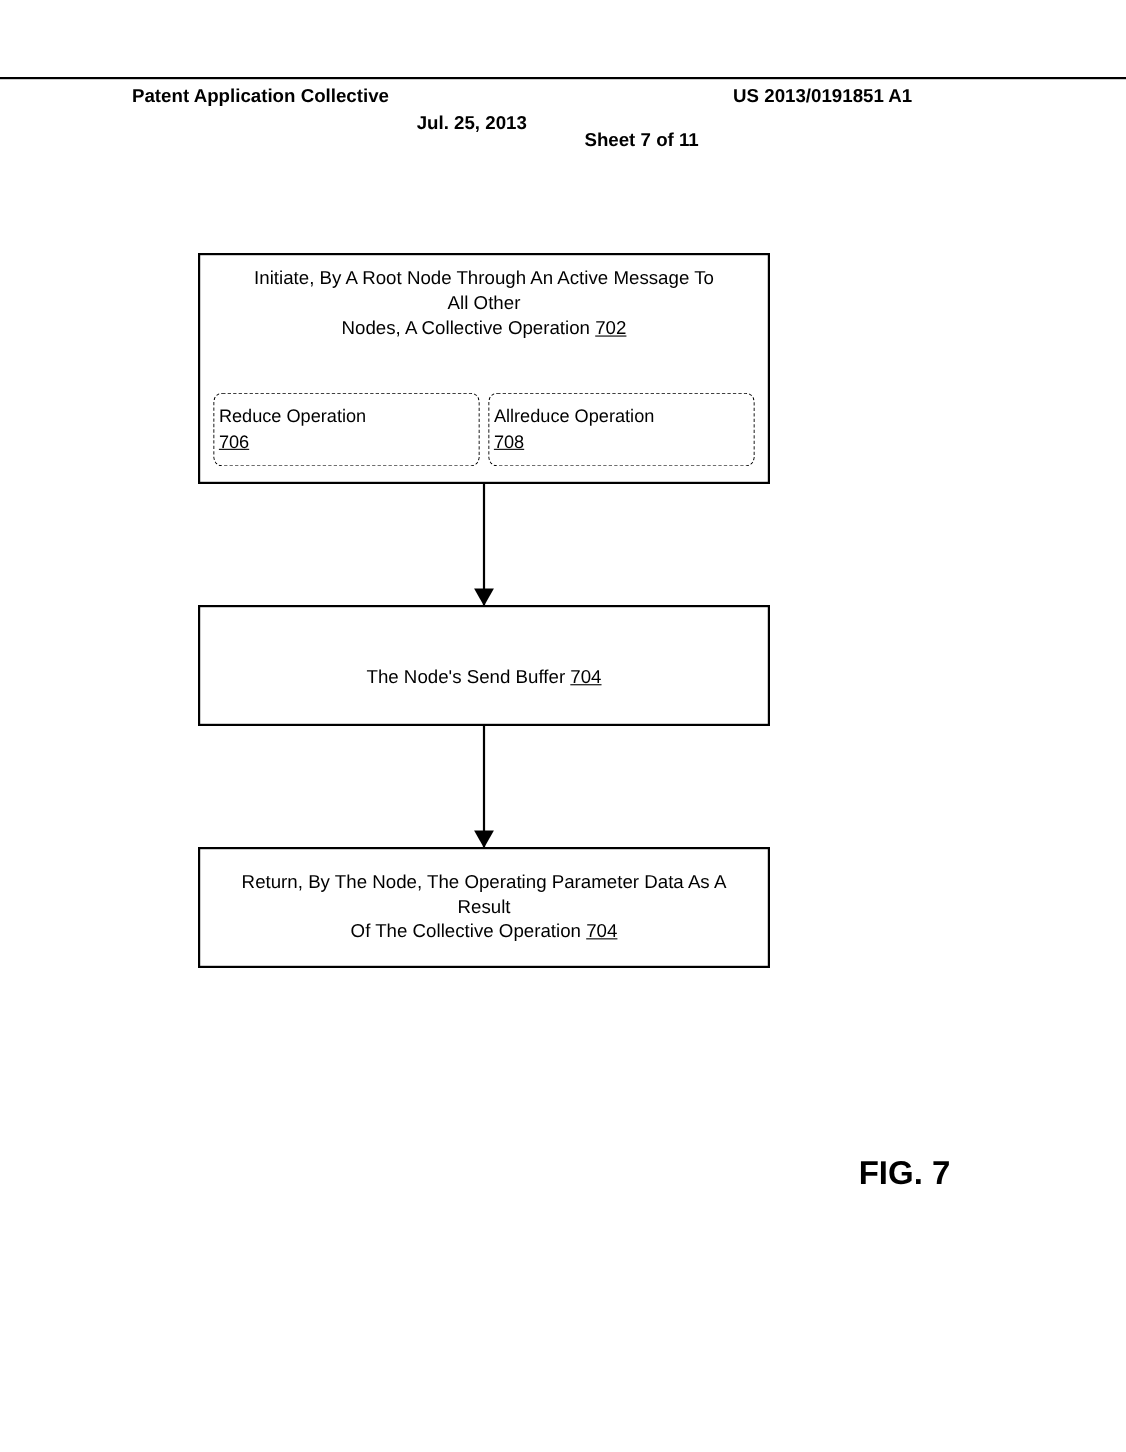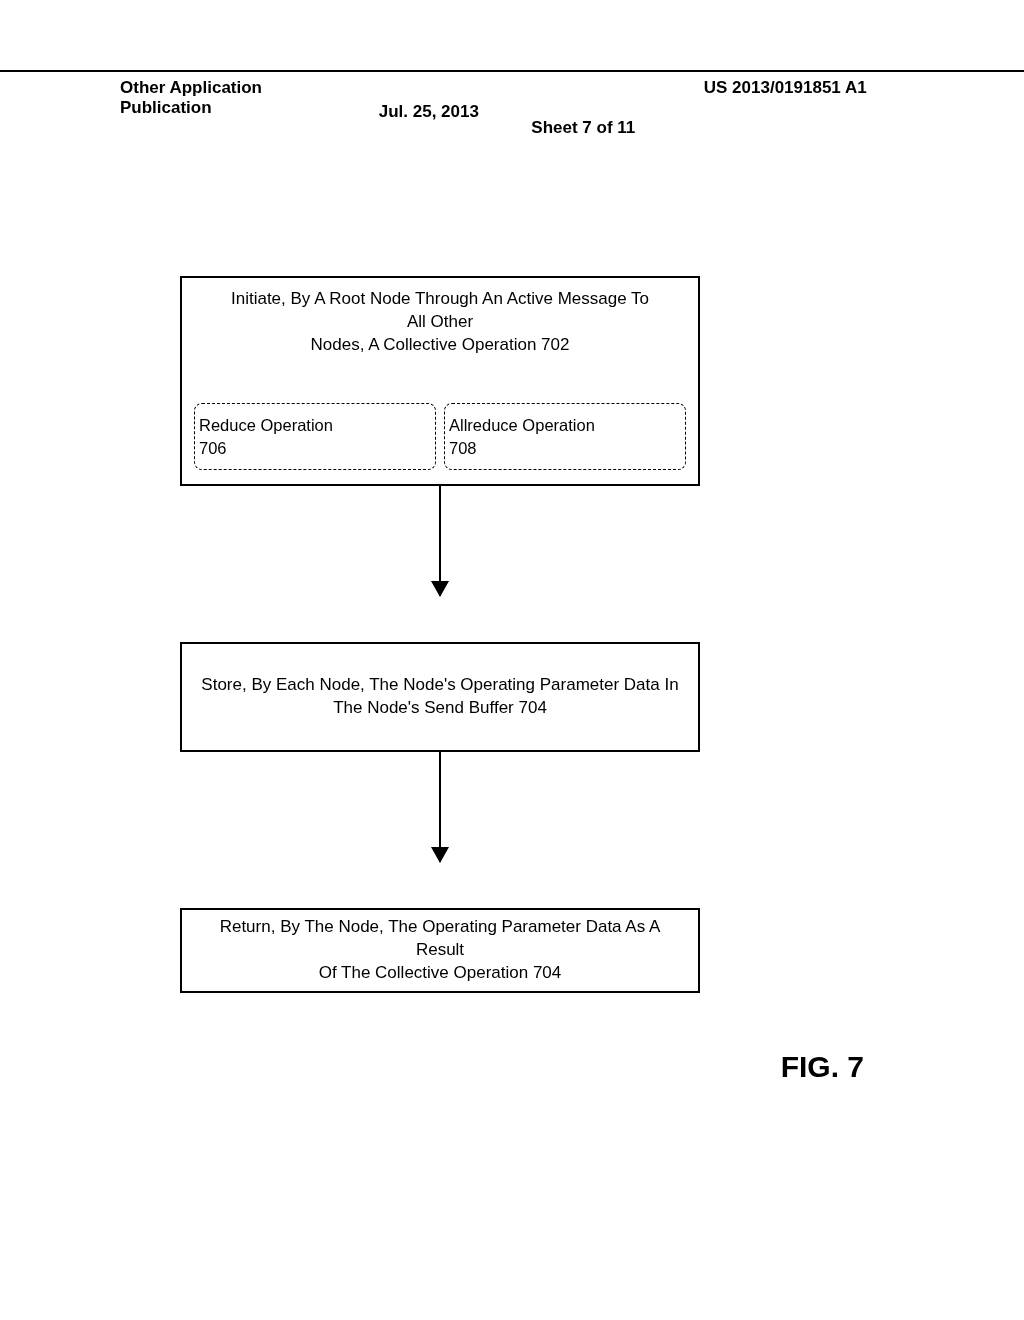--- a/index.html
+++ b/index.html
@@ -20,35 +20,34 @@
   }
   .header-row {
     display: flex;
     font-size: 17px;
     font-weight: bold;
     padding: 0 120px 0 120px;
   }
   .header-left { flex: 1; text-align: left; }
   .header-mid { flex: 0.6; text-align: center; margin-top: 24px; }
   .header-sheet { flex: 0.7; text-align: center; margin-top: 40px; }
-  .header-right { flex: 1; text-align: center; }
+  .header-right { flex: 1; text-align: left; }
   .diagram {
     position: absolute;
     top: 230px;
     left: 180px;
     width: 520px;
   }
   .box {
     border: 2px solid #000;
     background: #fff;
     text-align: center;
     padding: 10px 12px;
     font-size: 17px;
     line-height: 1.35;
-    margin-top: 46px;
   }
   .box-702 { height: 210px; position: relative; }
   .box-702-title {
     padding: 0 30px;
   }
   .inner-row {
     position: absolute;
     bottom: 14px;
     left: 12px;
     right: 12px;
@@ -57,56 +56,56 @@
   }
   .dashed-box {
     flex: 1;
     border: 1.6px dashed #000;
     border-radius: 8px;
     padding: 10px 4px 10px 4px;
     font-size: 16.5px;
     line-height: 1.35;
     text-align: left;
   }
-  .ref { }
+  .ref { text-decoration: underline; }
   .arrow-wrap {
     display: flex; justify-content: center;
   }
   .arrow {
     width: 2px;
     background: #000;
     position: relative;
     height: 110px;
   }
   .arrow::after {
     content: "";
     position: absolute;
     bottom: -1px;
     left: 50%;
     transform: translateX(-50%);
     border-left: 9px solid transparent;
     border-right: 9px solid transparent;
     border-top: 16px solid #000;
   }
   .box-704a { height: 110px; display:flex; align-items:center; justify-content:center; }
-  .box-704b { height: 85px; display:flex; align-items:center; justify-content:center; }
+  .box-704b { height: 110px; display:flex; align-items:center; justify-content:center; }
   .fig-label {
     position: absolute;
     top: 1050px;
     right: 160px;
     font-size: 30px;
     font-weight: 700;
   }
 </style>
 </head>
 <body>
 
 <div class="header">
   <div class="header-row">
-    <div class="header-left">Other Application Publication</div>
+    <div class="header-left">Patent Application Collective</div>
     <div class="header-mid">Jul. 25, 2013</div>
     <div class="header-sheet">Sheet 7 of 11</div>
     <div class="header-right">US 2013/0191851 A1</div>
   </div>
 </div>
 
 <div class="diagram">
 
   <div class="box box-702">
     <div class="box-702-title">
@@ -124,21 +123,21 @@
       </div>
     </div>
   </div>
 
   <div class="arrow-wrap">
       <div class="arrow"></div>
     </div>
 
   <div class="box box-704a">
     <div>
-      <span>Store, By Each Node, The Node's Operating Parameter Data In</span><br>
+      <br>
       <span>The Node's Send Buffer </span><span class="ref">704</span>
     </div>
   </div>
 
   <div class="arrow-wrap">
       <div class="arrow"></div>
     </div>
 
   <div class="box box-704b">
     <div>

